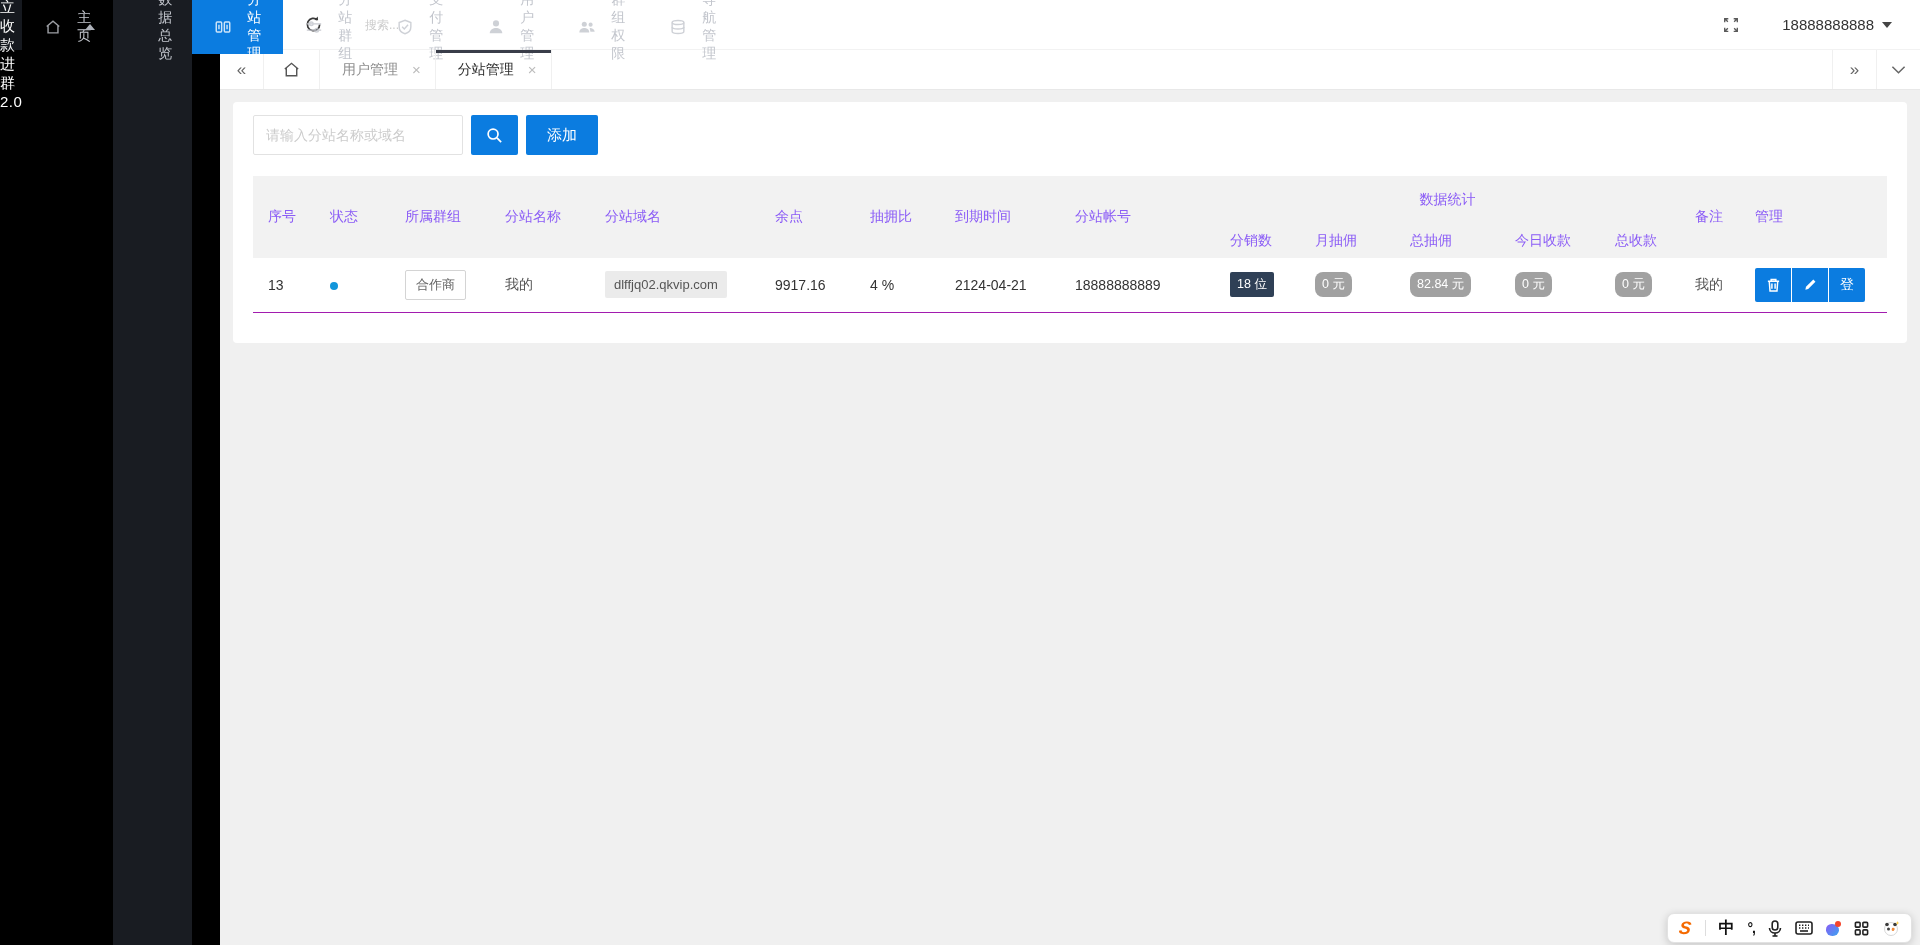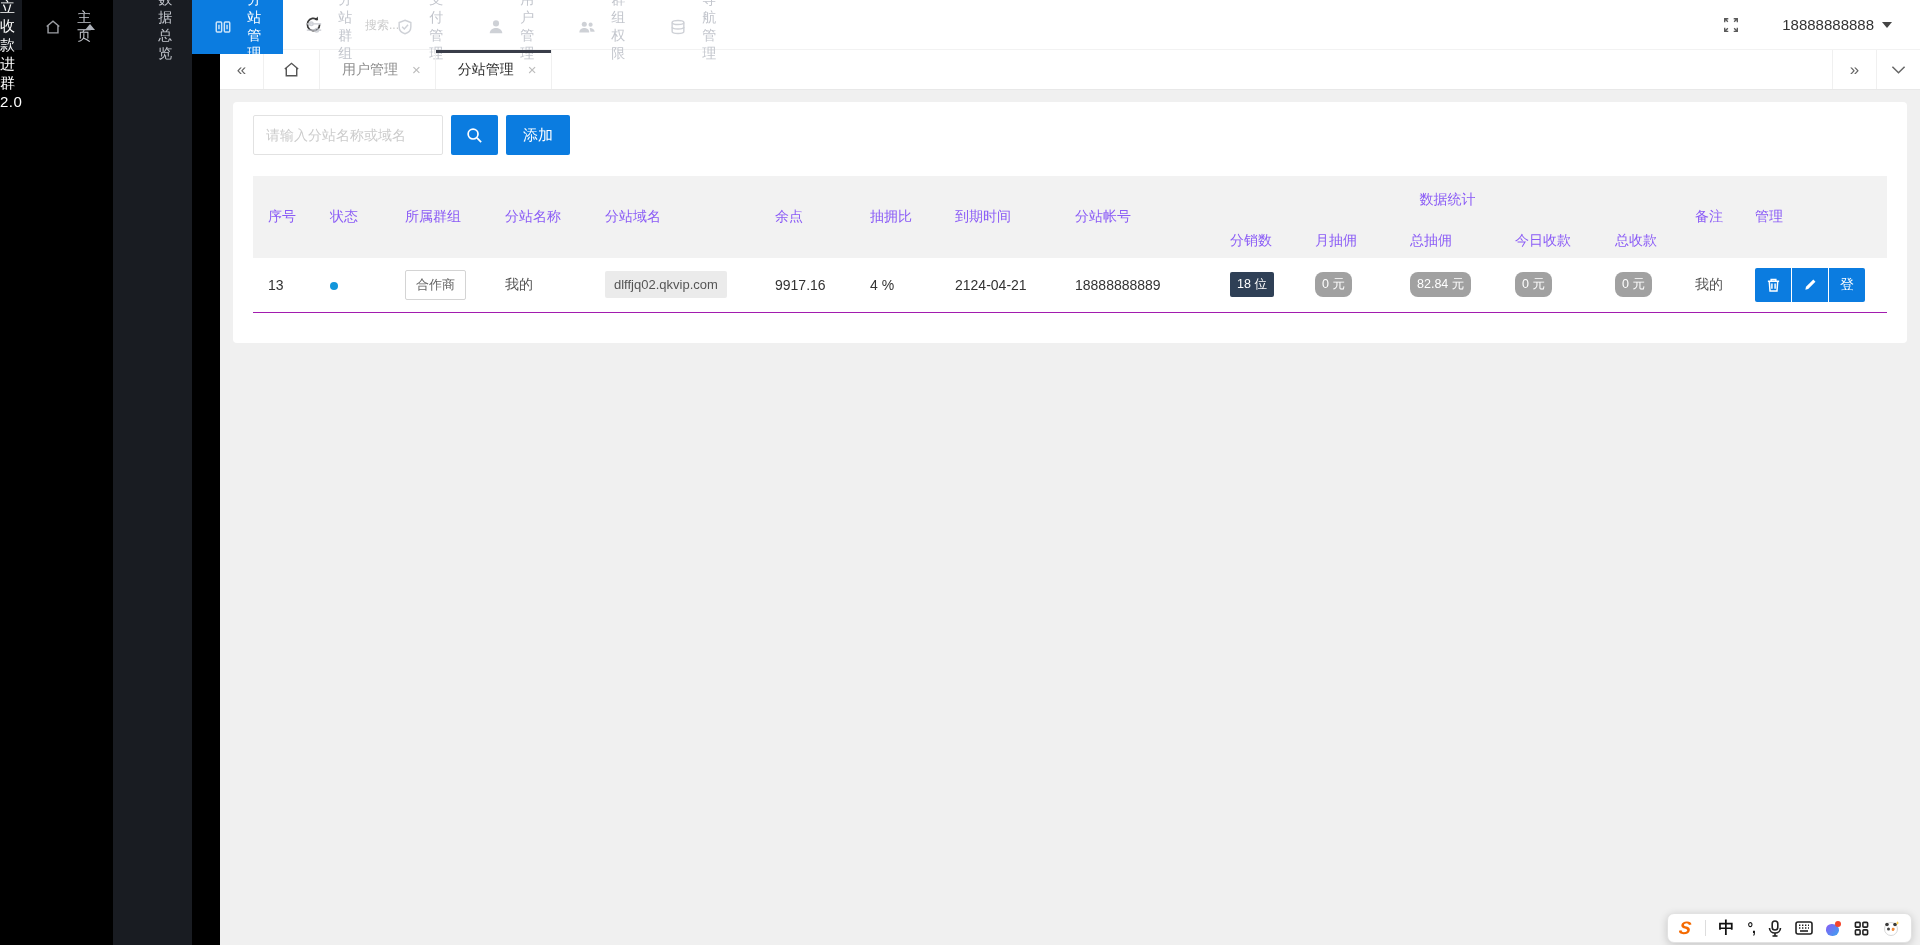--- a/index.html
+++ b/index.html
@@ -43,26 +43,26 @@
   .tab .tab-close { margin-left:14px; color:#bcbcbc; font-size:15px; }
   .tab.active { color:#2b2b2b; }
   .tab.active::before { content:""; position:absolute; top:0; left:0; right:0; height:3px; background:#393d49; }
   .tab-spacer { flex:1; }
 
   
   .content { flex:1; padding:12px 13px; background:#f0f0f0; overflow:hidden; }
   .card { background:#fff; border-radius:4px; height:241px; padding:13px 20px; }
 
   .toolbar-row { display:flex; align-items:center; }
-  .filter-input { width:190px; height:40px; border:1px solid #e2e2e2; border-radius:2px; padding:4px 12px; font-size:14px; color:#666; outline:none; }
+  .filter-input { width:210px; height:40px; border:1px solid #e2e2e2; border-radius:2px; padding:4px 12px; font-size:14px; color:#666; outline:none; }
   .filter-input::placeholder { color:#ccc; }
   .btn { height:40px; background:#0b7ce0; color:#fff; border:none; cursor:pointer; display:flex; align-items:center; justify-content:center; border-radius:2px; }
   .btn-search { width:47px; margin-left:8px; }
   .btn-search svg { stroke:#fff; fill:none; stroke-width:1.8; }
-  .btn-add { width:64px; margin-left:8px; font-size:15px; }
+  .btn-add { width:72px; margin-left:8px; font-size:15px; }
 
   table { width:100%; border-collapse:collapse; table-layout:fixed; margin-top:21px; }
   thead th { background:#f2f2f2; font-weight:normal; color:#8b5cf6; font-size:14px; text-align:left; padding-left:15px; }
   thead tr.h1 th { height:48px; }
   thead tr.h2 th { height:34px; }
   th.group-th { text-align:center; padding-left:0; }
   tbody td { height:54px; border-bottom:1px solid #a21caf; font-size:14px; color:#555; padding-left:15px; background:#fff; }
   td.num { color:#333; }
 
   .status-dot { display:inline-block; width:8px; height:8px; border-radius:50%; background:#1296db; }

